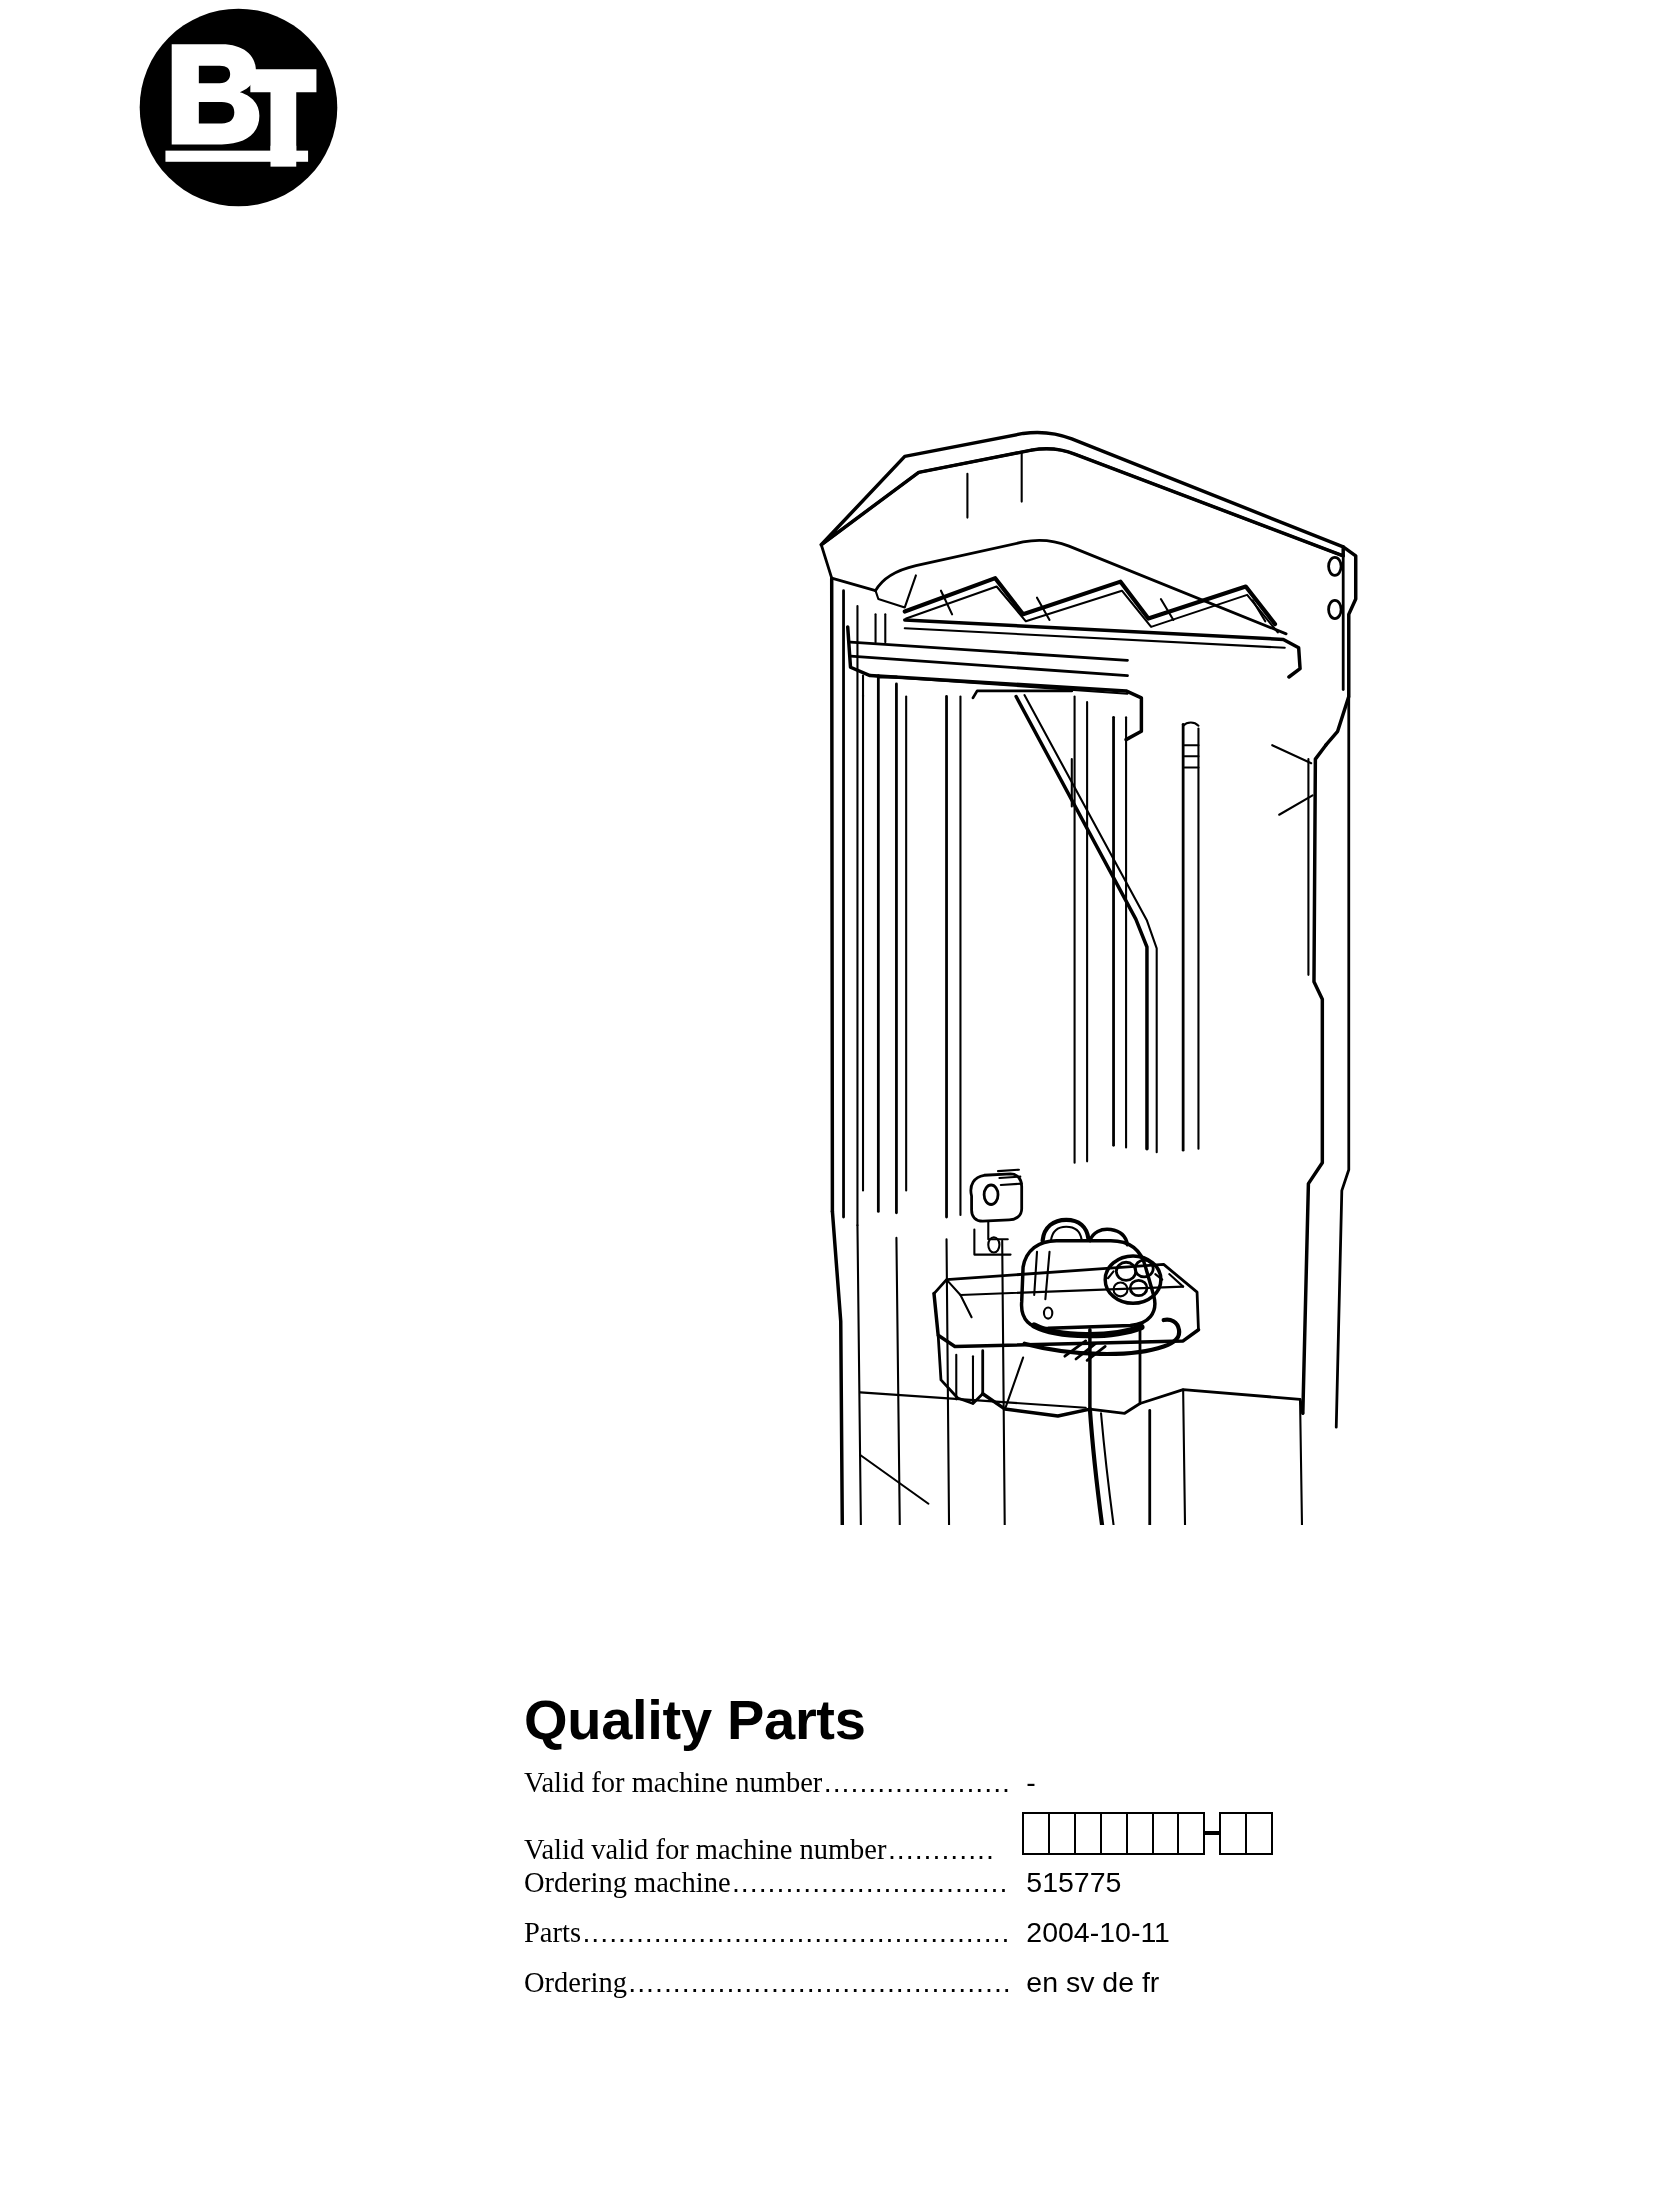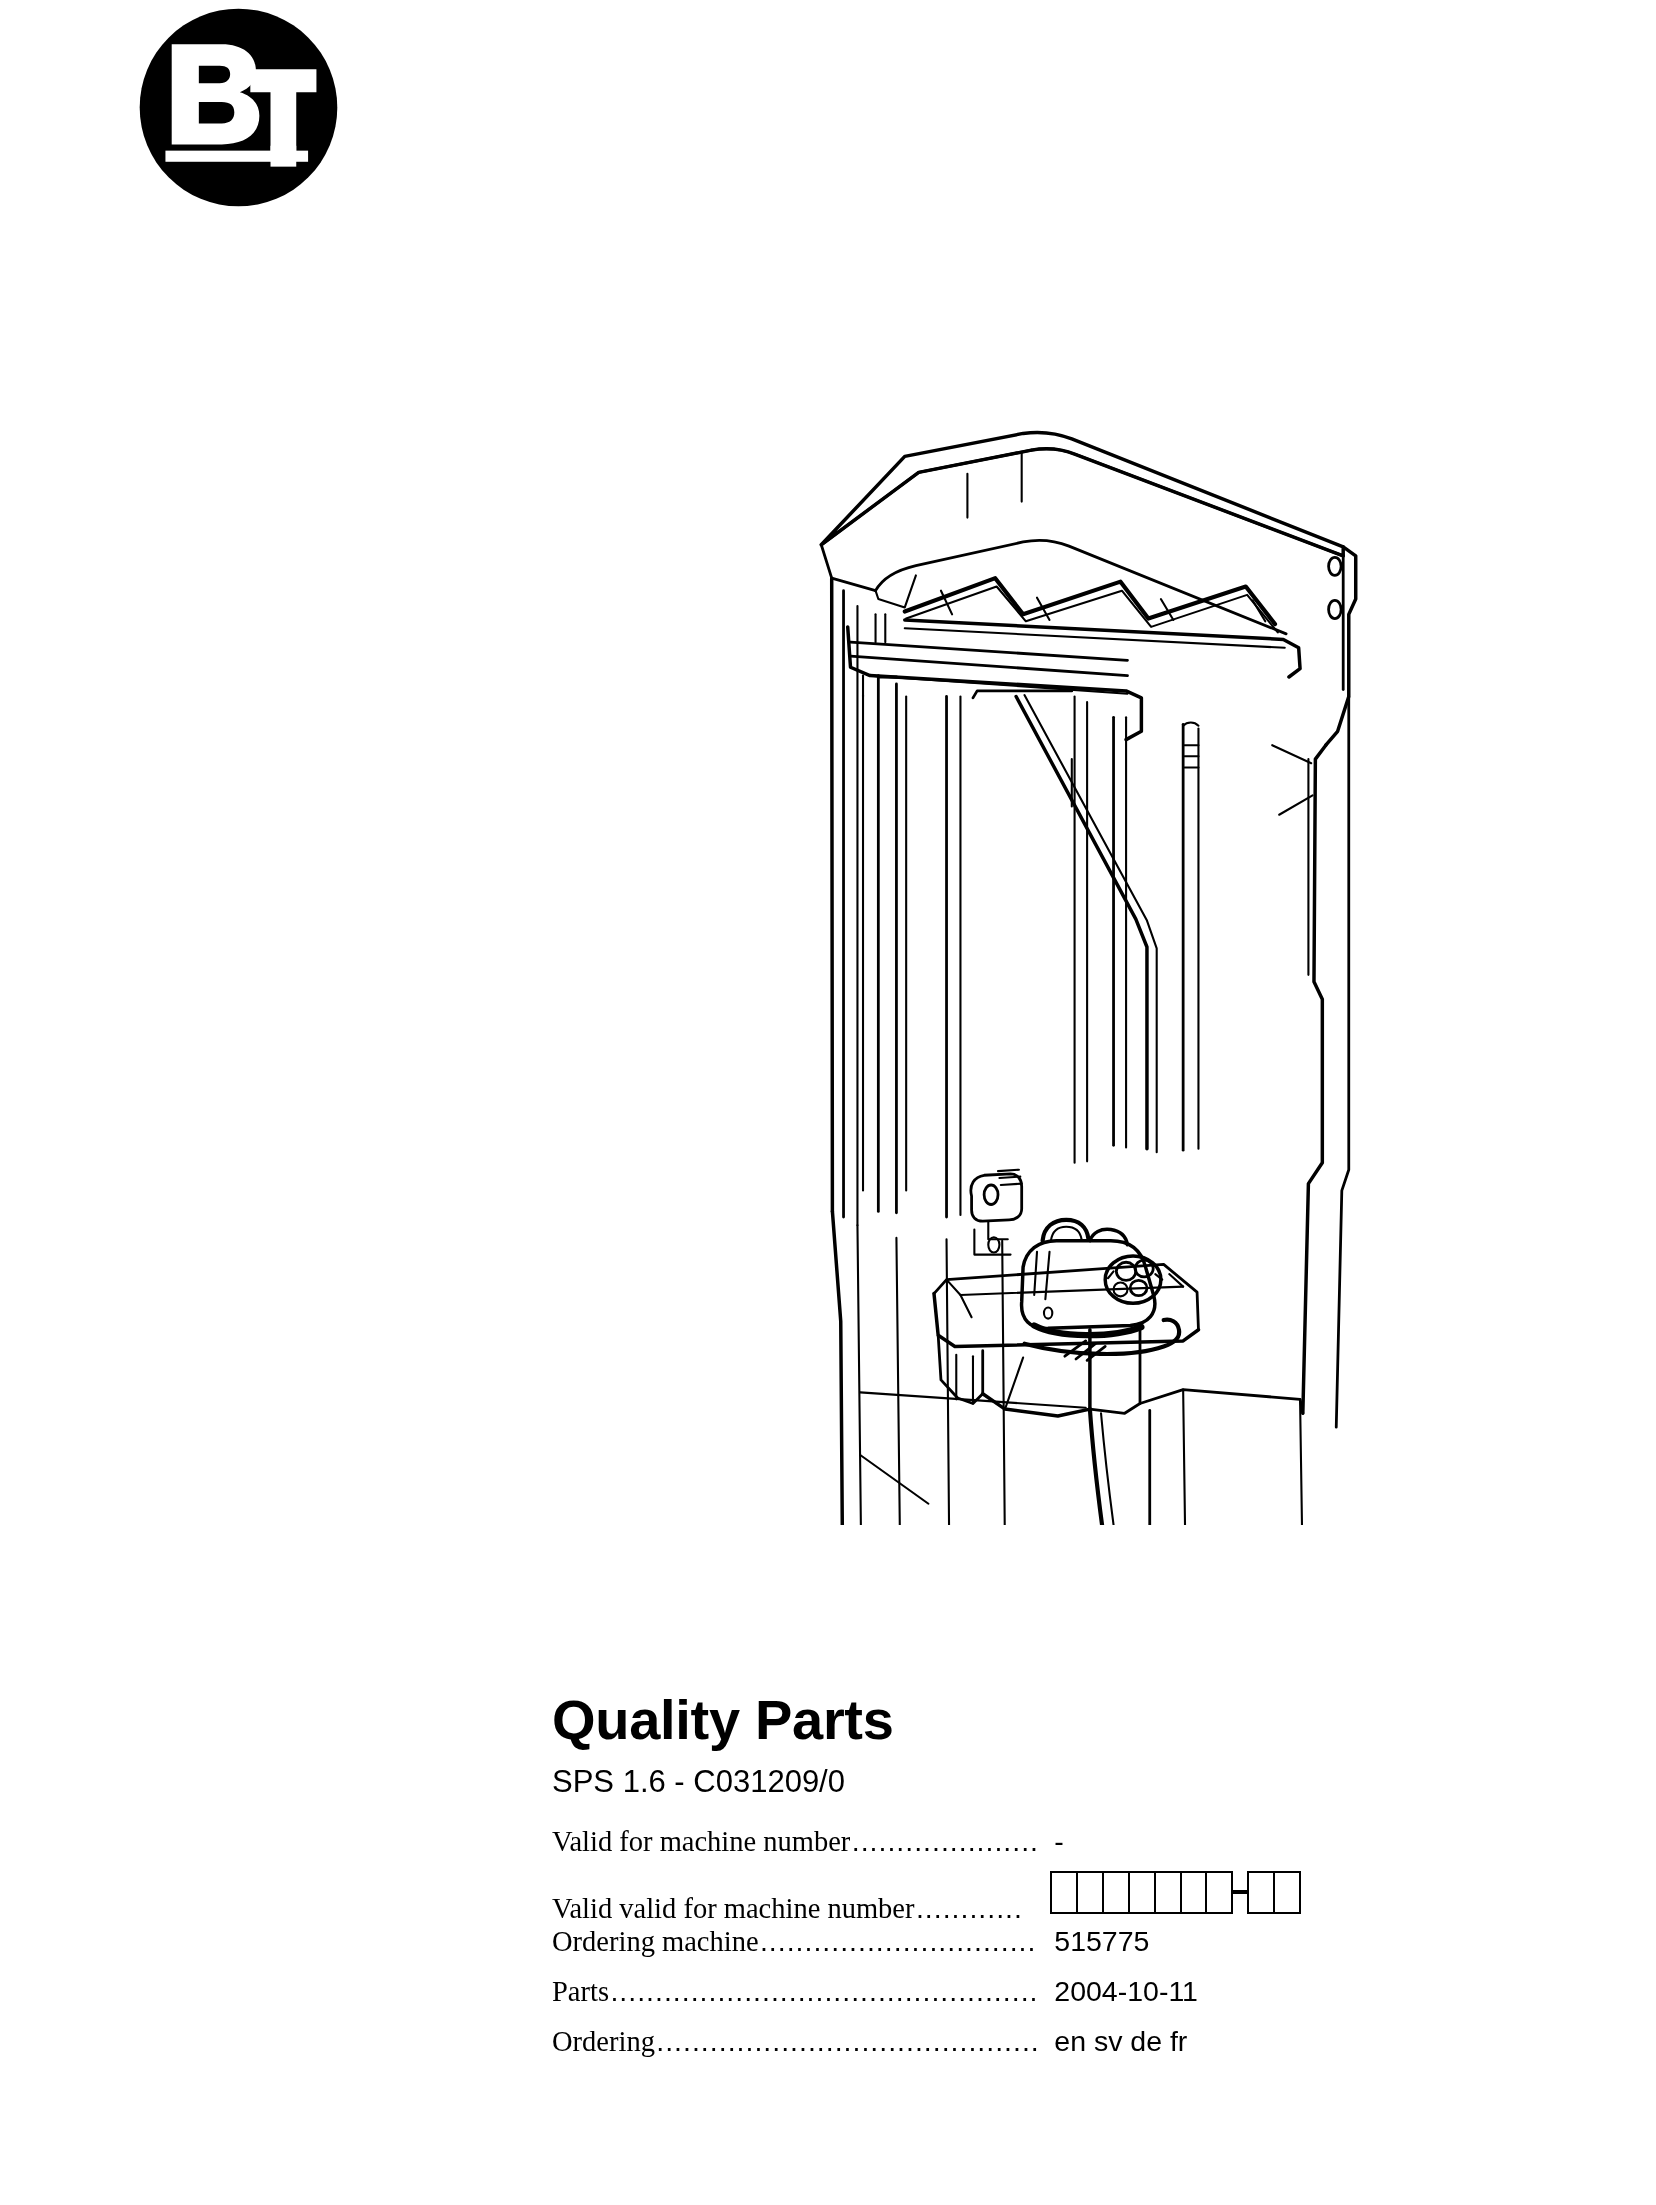--- a/index.html
+++ b/index.html
@@ -31,21 +31,21 @@
     position: absolute;
     left: 696px;
     top: 369px;
     width: 682px;
     height: 1156px;
   }
 
   
   #text-block {
     position: absolute;
-    left: 552px;
+    left: 524px;
     top: 1692px;
     width: 975px;
   }
 
   #doc-title {
     font-size: 56px;
     font-weight: bold;
     letter-spacing: -0.3px;
     line-height: 1.0;
     margin: 0 0 18px 0;
@@ -365,21 +365,20 @@
     <path d="M600 2114 L900 2072" stroke-width="7"></path>
   </g>
 
 </svg>
 </div>
 
 <div id="text-block">
 
   <h1 id="doc-title">Quality Parts</h1>
 
-  <div id="doc-subtitle">SPS 1.6 - C031209/0</div>
 
   <div class="spec-row">
     <div class="spec-label-wrap">
       <span class="spec-label">Valid for machine number</span>
       <span class="spec-leader">.....................</span>
     </div>
     <span class="spec-value">-</span>
   </div>
 
   <div class="spec-row">

